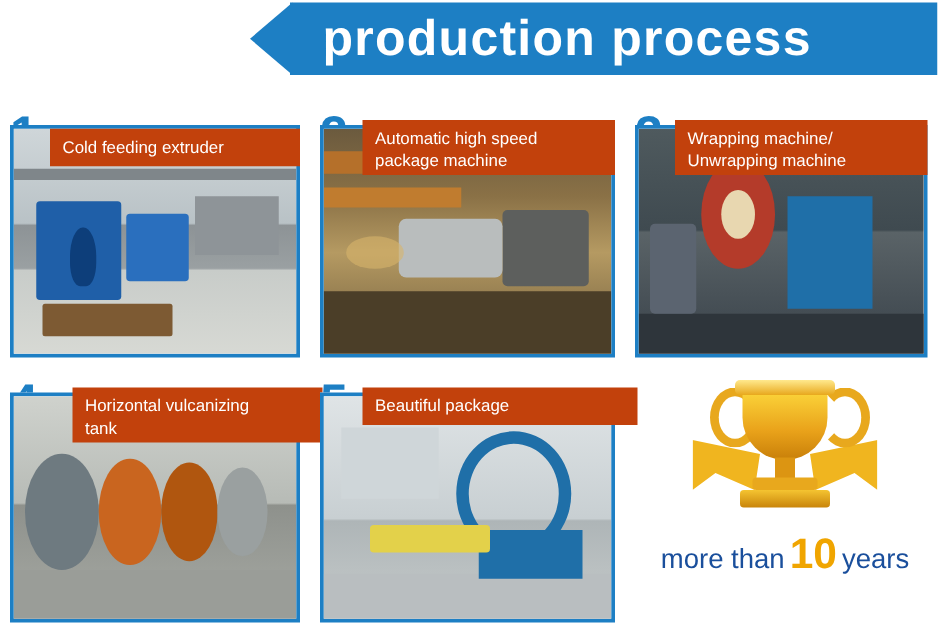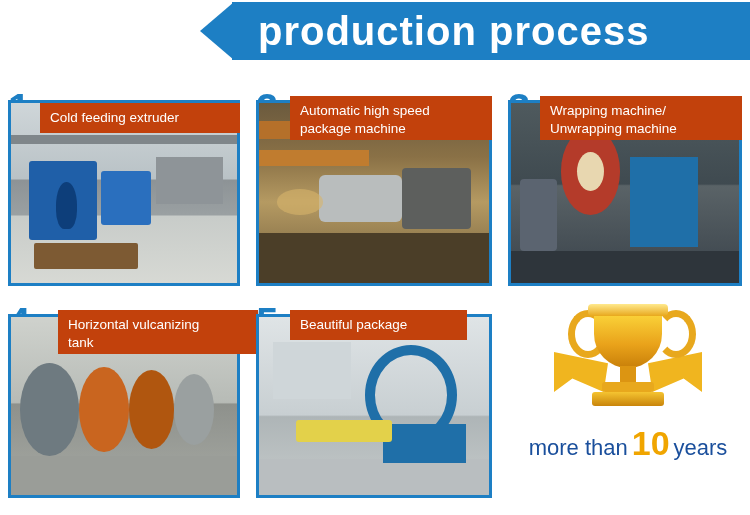--- a/index.html
+++ b/index.html
@@ -199,21 +199,21 @@
 <div class="num" style="left:256px;top:302px;">5</div>
 <div class="card" style="left:256px;top:314px;width:236px;height:184px;">
   <div class="photo p5">
     <div class="m5"></div>
       <div class="m4"></div>
       <div class="m1"></div>
       <div class="m2"></div>
       <div class="m3"></div>
   </div>
 </div>
-<div class="label" style="left:290px;top:310px;width:177px;height:30px;">Beautiful package</div>
+<div class="label" style="left:290px;top:310px;width:220px;height:30px;">Beautiful package</div>
 
 <div id="trophy-block">
   <div id="trophy">
     <div class="ribbon-l"></div>
     <div class="ribbon-r"></div>
     <div class="tro-handle-l"></div>
     <div class="tro-handle-r"></div>
     <div class="tro-cup"></div>
     <div class="tro-rim"></div>
     <div class="tro-stem"></div>

